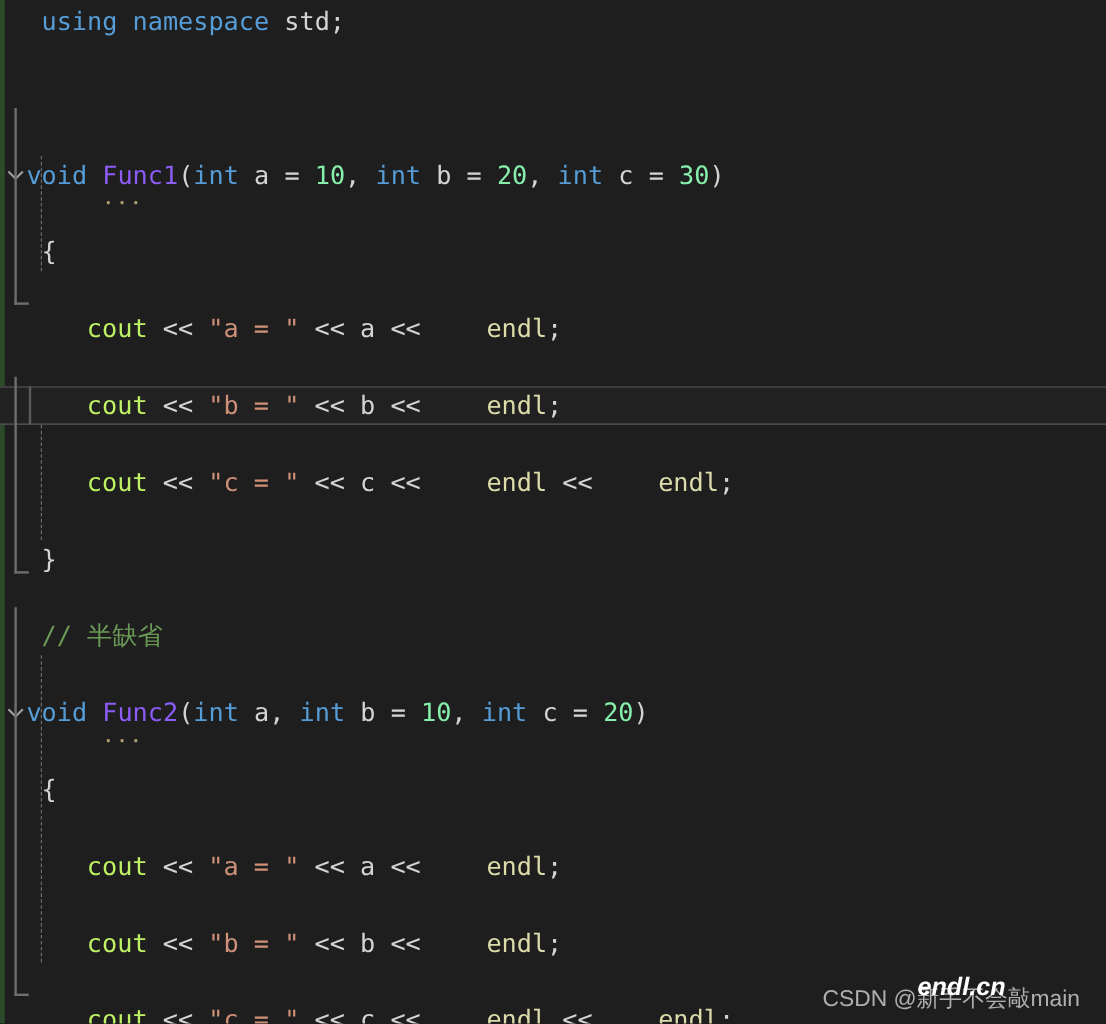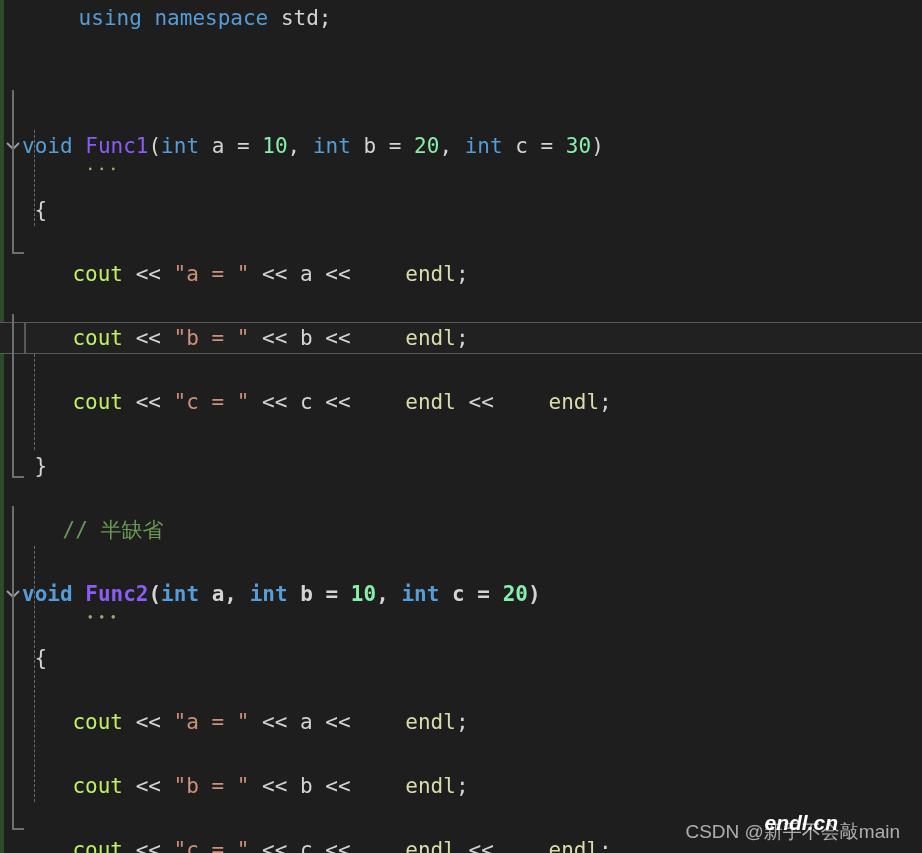--- a/index.html
+++ b/index.html
@@ -153,32 +153,32 @@
   }
 </style>
 </head>
 <body>
 
 <div id="editor">
 
   <div class="change-bar"></div>
 
   <div class="code-area" id="code-area">
-      <div class="line" style="top: 2px; margin-left: 44px;"><span class="code-text" style="left: 34.6px;"><span class="t-kw">using</span><span class="t-plain"> </span><span class="t-kw">namespace</span><span class="t-plain"> </span><span class="t-plain">std</span><span class="t-punc">;</span></span></div>
+      <div class="line" style="top: 2px;"><span class="code-text" style="left: 34.6px;"><span class="t-kw">using</span><span class="t-plain"> </span><span class="t-kw">namespace</span><span class="t-plain"> </span><span class="t-plain">std</span><span class="t-punc">;</span></span></div>
       <div class="line" style="top: 34px;"><span class="code-text" style="left: 22px;"></span></div>
       <div class="line" style="top: 66px;"><span class="chevron"><svg width="14" height="10" viewBox="0 0 14 10">
             <path d="M1 2 L7 8 L13 2" fill="none" stroke="currentColor" stroke-width="1.8"></path>
           </svg></span><span class="code-text" style="left: 22px;"><span class="t-kw">void</span><span class="t-plain"> </span><span class="t-fn">Func1</span><span class="t-punc">(</span><span class="t-kw">int</span><span class="t-plain"> </span><span class="t-var">a</span><span class="t-op"> = </span><span class="t-num">10</span><span class="t-punc">, </span><span class="t-kw">int</span><span class="t-plain"> </span><span class="t-var">b</span><span class="t-op"> = </span><span class="t-num">20</span><span class="t-punc">, </span><span class="t-kw">int</span><span class="t-plain"> </span><span class="t-var">c</span><span class="t-op"> = </span><span class="t-num">30</span><span class="t-punc">)</span></span><span class="fn-dots" style="left: 85px; top: 23px;">․․․</span></div>
       <div class="line" style="top: 98px;"><span class="code-text" style="left: 34.6px;"><span class="t-punc">{</span></span></div>
       <div class="line" style="top: 130px;"><span class="code-text" style="left: 72.4px;"><span class="t-cout">cout</span><span class="t-plain"> </span><span class="t-op">&lt;&lt;</span><span class="t-plain"> </span><span class="t-str">"a = "</span><span class="t-plain"> </span><span class="t-op">&lt;&lt;</span><span class="t-plain"> </span><span class="t-var">a</span><span class="t-plain"> </span><span class="t-op">&lt;&lt;</span><span class="t-plain"> </span><span class="t-endl">endl</span><span class="t-punc">;</span></span></div>
       <div class="line current" style="top: 162px;"><span class="code-text" style="left: 72.4px;"><span class="t-cout">cout</span><span class="t-plain"> </span><span class="t-op">&lt;&lt;</span><span class="t-plain"> </span><span class="t-str">"b = "</span><span class="t-plain"> </span><span class="t-op">&lt;&lt;</span><span class="t-plain"> </span><span class="t-var">b</span><span class="t-plain"> </span><span class="t-op">&lt;&lt;</span><span class="t-plain"> </span><span class="t-endl">endl</span><span class="t-punc">;</span></span></div>
       <div class="line" style="top: 194px;"><span class="code-text" style="left: 72.4px;"><span class="t-cout">cout</span><span class="t-plain"> </span><span class="t-op">&lt;&lt;</span><span class="t-plain"> </span><span class="t-str">"c = "</span><span class="t-plain"> </span><span class="t-op">&lt;&lt;</span><span class="t-plain"> </span><span class="t-var">c</span><span class="t-plain"> </span><span class="t-op">&lt;&lt;</span><span class="t-plain"> </span><span class="t-endl">endl</span><span class="t-plain"> </span><span class="t-op">&lt;&lt;</span><span class="t-plain"> </span><span class="t-endl">endl</span><span class="t-punc">;</span></span></div>
       <div class="line" style="top: 226px;"><span class="code-text" style="left: 34.6px;"><span class="t-punc">}</span></span></div>
-      <div class="line" style="top: 258px; margin-left: 28px;"><span class="code-text" style="left: 34.6px;"><span class="t-comment">// 半缺省</span></span></div>
-      <div class="line" style="top: 290px; font-weight: bold;"><span class="chevron"><svg width="14" height="10" viewBox="0 0 14 10">
+      <div class="line" style="top: 258px;"><span class="code-text" style="left: 34.6px;"><span class="t-comment">// 半缺省</span></span></div>
+      <div class="line" style="top: 290px;"><span class="chevron"><svg width="14" height="10" viewBox="0 0 14 10">
             <path d="M1 2 L7 8 L13 2" fill="none" stroke="currentColor" stroke-width="1.8"></path>
           </svg></span><span class="code-text" style="left: 22px;"><span class="t-kw">void</span><span class="t-plain"> </span><span class="t-fn">Func2</span><span class="t-punc">(</span><span class="t-kw">int</span><span class="t-plain"> </span><span class="t-var">a</span><span class="t-punc">, </span><span class="t-kw">int</span><span class="t-plain"> </span><span class="t-var">b</span><span class="t-op"> = </span><span class="t-num">10</span><span class="t-punc">, </span><span class="t-kw">int</span><span class="t-plain"> </span><span class="t-var">c</span><span class="t-op"> = </span><span class="t-num">20</span><span class="t-punc">)</span></span><span class="fn-dots" style="left: 85px; top: 23px;">․․․</span></div>
       <div class="line" style="top: 322px;"><span class="code-text" style="left: 34.6px;"><span class="t-punc">{</span></span></div>
       <div class="line" style="top: 354px;"><span class="code-text" style="left: 72.4px;"><span class="t-cout">cout</span><span class="t-plain"> </span><span class="t-op">&lt;&lt;</span><span class="t-plain"> </span><span class="t-str">"a = "</span><span class="t-plain"> </span><span class="t-op">&lt;&lt;</span><span class="t-plain"> </span><span class="t-var">a</span><span class="t-plain"> </span><span class="t-op">&lt;&lt;</span><span class="t-plain"> </span><span class="t-endl">endl</span><span class="t-punc">;</span></span></div>
       <div class="line" style="top: 386px;"><span class="code-text" style="left: 72.4px;"><span class="t-cout">cout</span><span class="t-plain"> </span><span class="t-op">&lt;&lt;</span><span class="t-plain"> </span><span class="t-str">"b = "</span><span class="t-plain"> </span><span class="t-op">&lt;&lt;</span><span class="t-plain"> </span><span class="t-var">b</span><span class="t-plain"> </span><span class="t-op">&lt;&lt;</span><span class="t-plain"> </span><span class="t-endl">endl</span><span class="t-punc">;</span></span></div>
       <div class="line" style="top: 418px;"><span class="code-text" style="left: 72.4px;"><span class="t-cout">cout</span><span class="t-plain"> </span><span class="t-op">&lt;&lt;</span><span class="t-plain"> </span><span class="t-str">"c = "</span><span class="t-plain"> </span><span class="t-op">&lt;&lt;</span><span class="t-plain"> </span><span class="t-var">c</span><span class="t-plain"> </span><span class="t-op">&lt;&lt;</span><span class="t-plain"> </span><span class="t-endl">endl</span><span class="t-plain"> </span><span class="t-op">&lt;&lt;</span><span class="t-plain"> </span><span class="t-endl">endl</span><span class="t-punc">;</span></span></div>
       <div class="fold-bracket" style="top: 90px; height: 162px;"></div>
       <div class="fold-bracket" style="top: 314px; height: 162px;"></div>
       <div class="fold-bracket" style="top: 506px; height: 322px;"></div>
       <div class="indent-guide" style="top: 130px; height: 96px;"></div>

